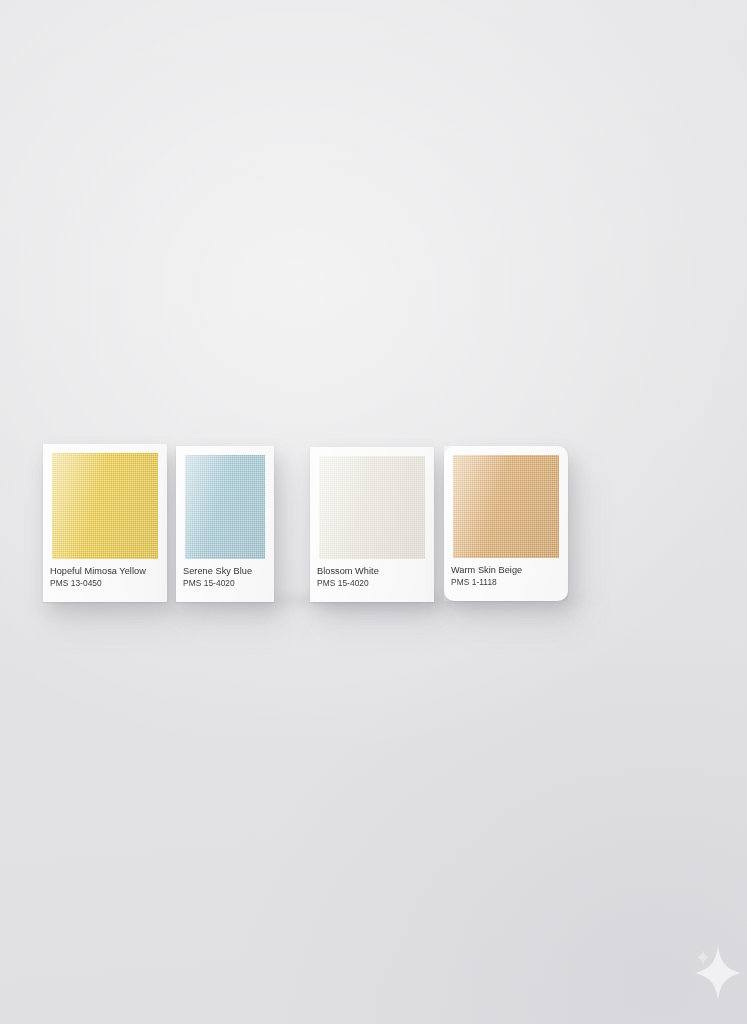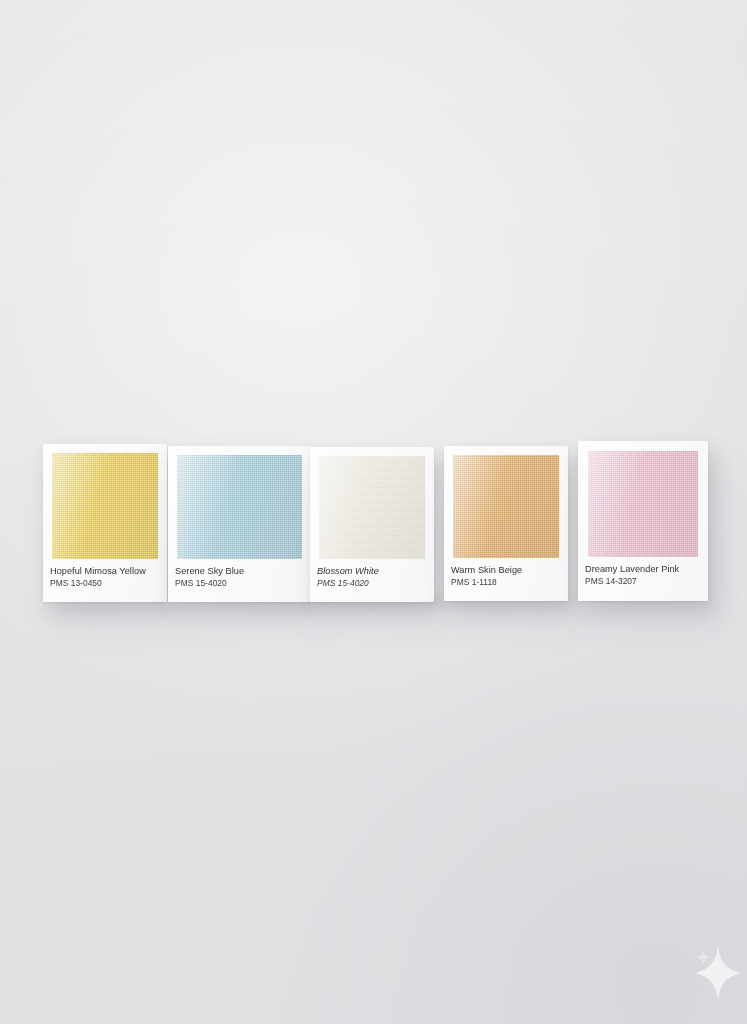--- a/index.html
+++ b/index.html
@@ -131,62 +131,52 @@
     <div class="swatch-color" style="margin:9px 9px 0 9px; height:106px; background:#EFCE48;">
       <div class="weave"></div>
         <div class="weave-sheen"></div>
     </div>
     <div class="swatch-caption">
       <div class="swatch-name">Hopeful Mimosa Yellow</div>
       <div class="swatch-code">PMS 13-0450</div>
     </div>
   </div>
 
-  <div class="swatch-card" style="left:168px; top:446px; width:143px; height:156px;">
+  <div class="swatch-card" style="left:176px; top:446px; width:98px; height:156px;">
     <div class="swatch-color" style="margin:9px 9px 0 9px; height:104px; background:#A9CEDA;">
       <div class="weave"></div>
         <div class="weave-sheen"></div>
     </div>
     <div class="swatch-caption">
       <div class="swatch-name">Serene Sky Blue</div>
       <div class="swatch-code">PMS 15-4020</div>
     </div>
   </div>
 
-  <div class="swatch-card" style="left:310px; top:447px; width:124px; height:155px;font-style:italic;">
+  <div class="swatch-card" style="left:310px; top:447px; width:124px; height:155px;">
     <div class="swatch-color" style="margin:9px 9px 0 9px; height:103px; background:#EFEDE3;">
       <div class="weave" style="opacity:0.55;"></div>
         <div class="weave-sheen"></div>
     </div>
     <div class="swatch-caption">
       <div class="swatch-name">Blossom White</div>
       <div class="swatch-code">PMS 15-4020</div>
     </div>
   </div>
 
-  <div class="swatch-card" style="left:444px; top:446px; width:124px; height:155px;">
+  <div class="swatch-card" style="left:444px; top:446px; width:124px; height:155px;border-radius:10px;">
     <div class="swatch-color" style="margin:9px 9px 0 9px; height:103px; background:#DFAE70;">
       <div class="weave"></div>
         <div class="weave-sheen"></div>
     </div>
     <div class="swatch-caption">
       <div class="swatch-name">Warm Skin Beige</div>
       <div class="swatch-code">PMS 1-1118</div>
     </div>
   </div>
 
-  <div class="swatch-card" style="left:578px; top:441px; width:130px; height:160px;">
-    <div class="swatch-color" style="margin:10px 10px 0 10px; height:106px; background:#EFBCCC;">
-      <div class="weave"></div>
-        <div class="weave-sheen"></div>
-    </div>
-    <div class="swatch-caption">
-      <div class="swatch-name">Dreamy Lavender Pink</div>
-      <div class="swatch-code">PMS 14-3207</div>
-    </div>
-  </div>
 
 </div>
 
 <svg id="sparkle-watermark" viewBox="0 0 54 58">
   <path d="M27 2 C29.5 18 34 24.5 50 29 C34 33.5 29.5 40 27 56 C24.5 40 20 33.5 4 29 C20 24.5 24.5 18 27 2 Z" fill="#ffffff" fill-opacity="0.78"></path>
   <path d="M12 6 C12.9 10.5 14.2 12.4 18.5 13.6 C14.2 14.8 12.9 16.7 12 21.2 C11.1 16.7 9.8 14.8 5.5 13.6 C9.8 12.4 11.1 10.5 12 6 Z" fill="#ffffff" fill-opacity="0.45"></path>
 </svg>
 
 </body></html>

